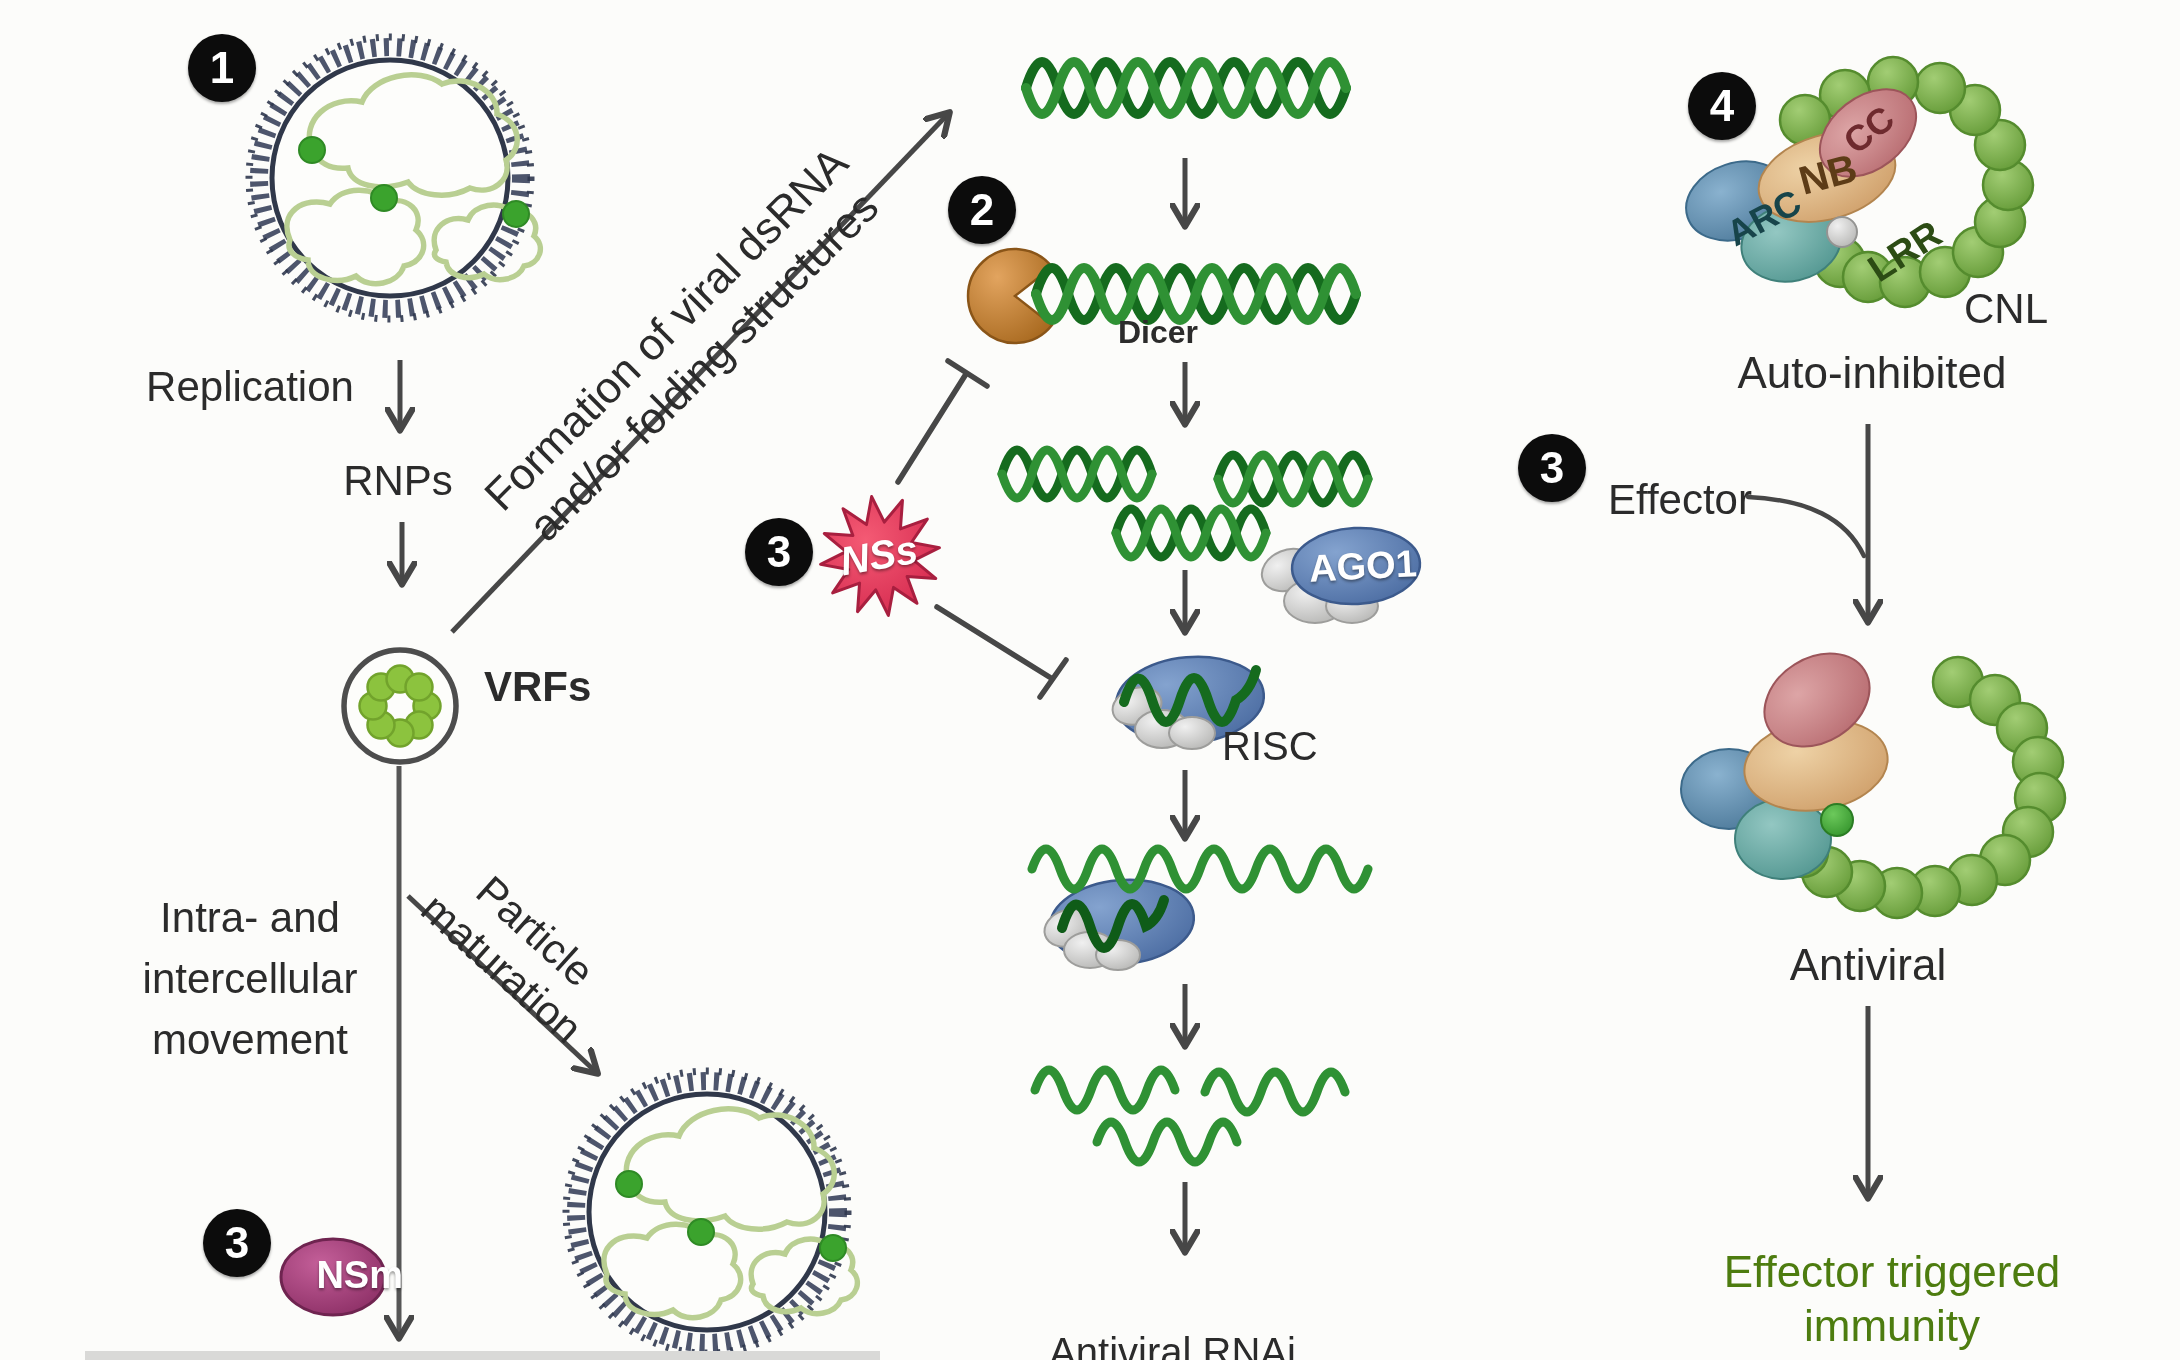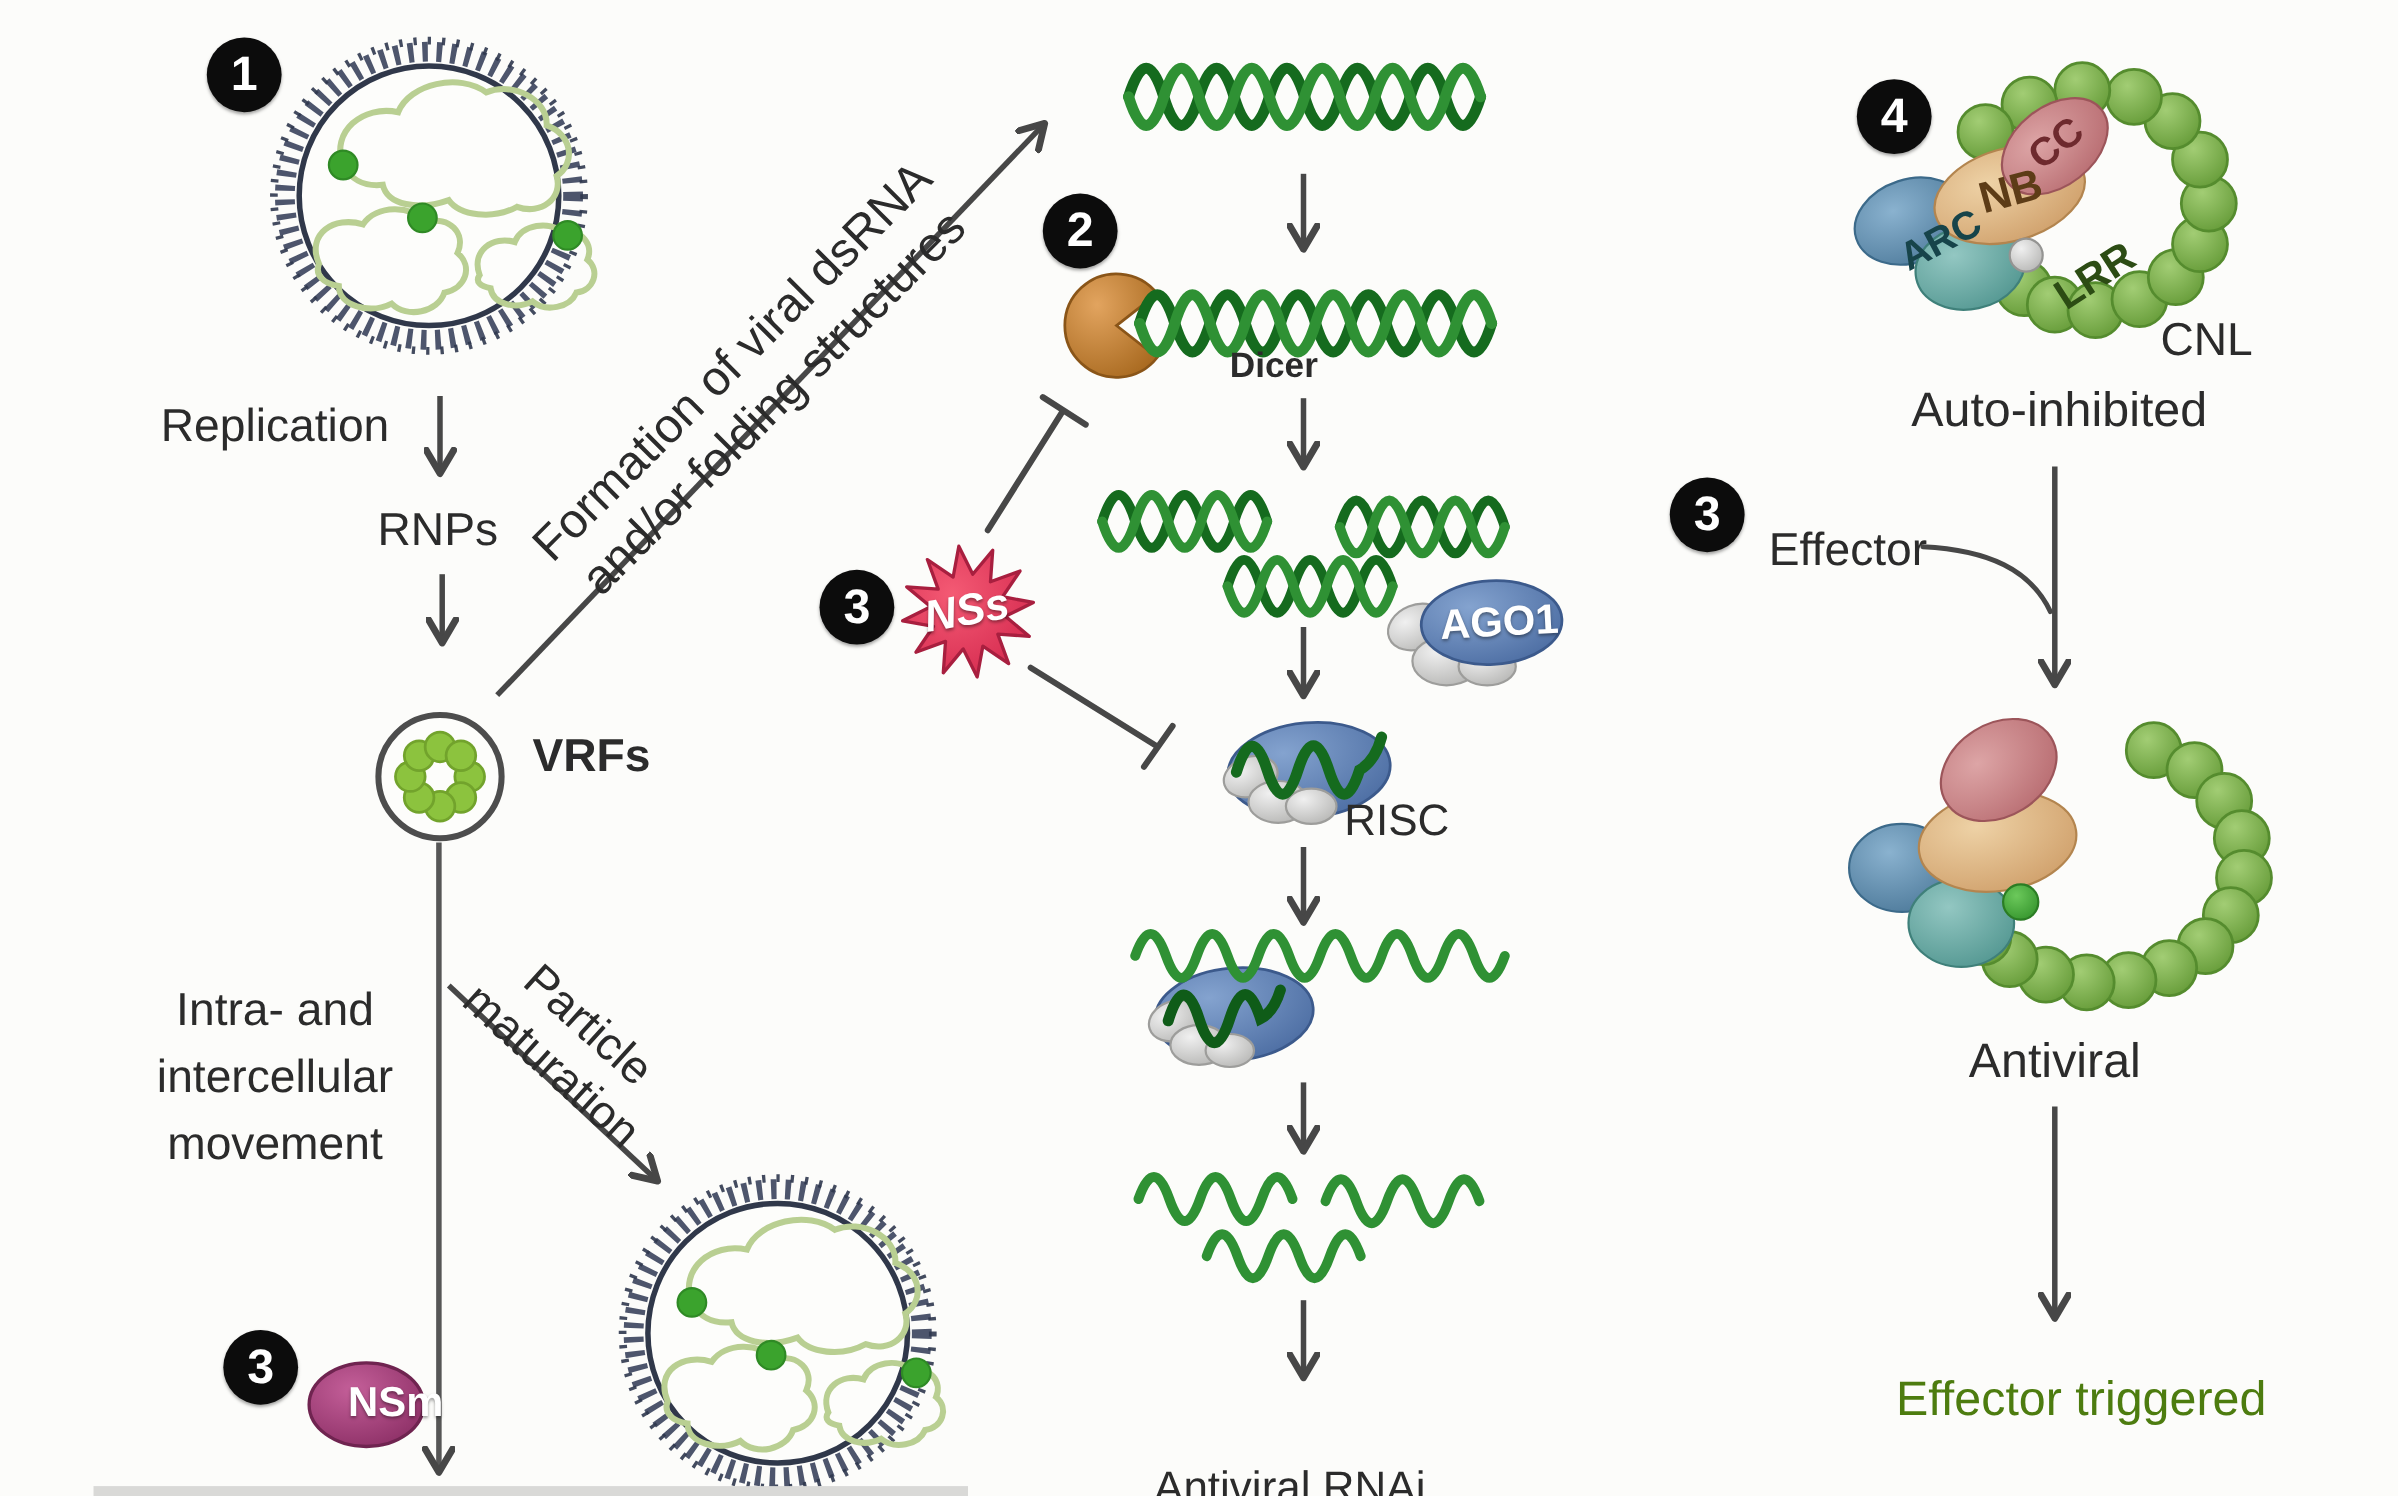--- a/index.html
+++ b/index.html
@@ -297,15 +297,16 @@
 <div class="domain-label" style="left:1788px;top:152px;width:80px;font-size:40px;color:#5d3c17;transform:rotate(-15deg);">NB</div>
 <div class="domain-label" style="left:1709px;top:197px;width:110px;font-size:36px;color:#17444a;transform:rotate(-28deg);">ARC</div>
 <div class="domain-label" style="left:1850px;top:230px;width:110px;font-size:38px;color:#2c4c14;transform:rotate(-33deg);">LRR</div>
 <div class="label center" style="left:1946px;top:284px;width:120px;">CNL</div>
 <div class="label center" style="left:1702px;top:347px;width:340px;font-size:44px;">Auto-inhibited</div>
 <div class="label" style="left:1592px;top:475px;margin-left:16px;">Effector</div>
 <div class="label center" style="left:1748px;top:939px;width:240px;font-size:44px;">Antiviral</div>
 
 <div class="label center muted" style="left:1712px;top:1245px;width:360px;font-size:44px;line-height:1.22;">
   <div>Effector triggered</div>
+  <div>immunity</div>
 </div>
 
 </div>
 
 </body></html>

